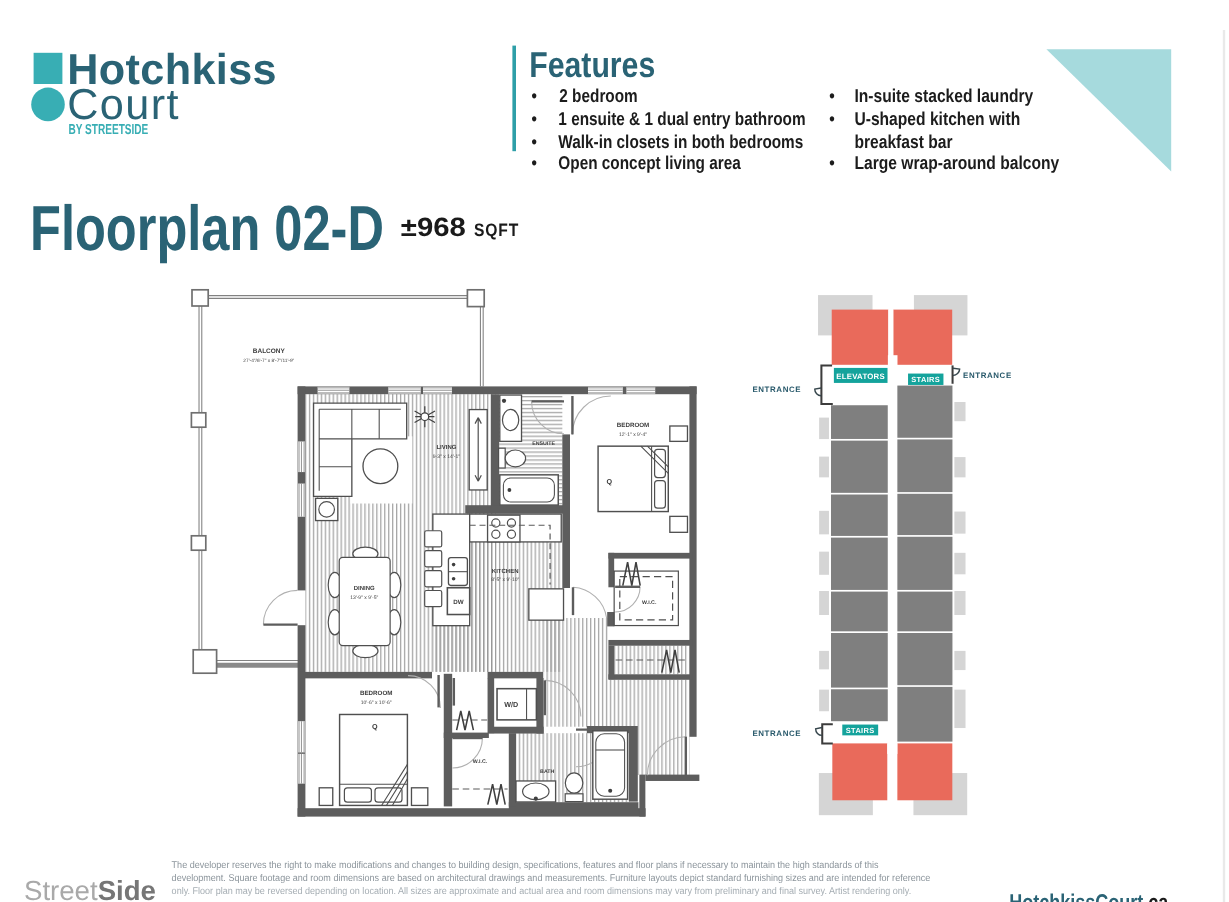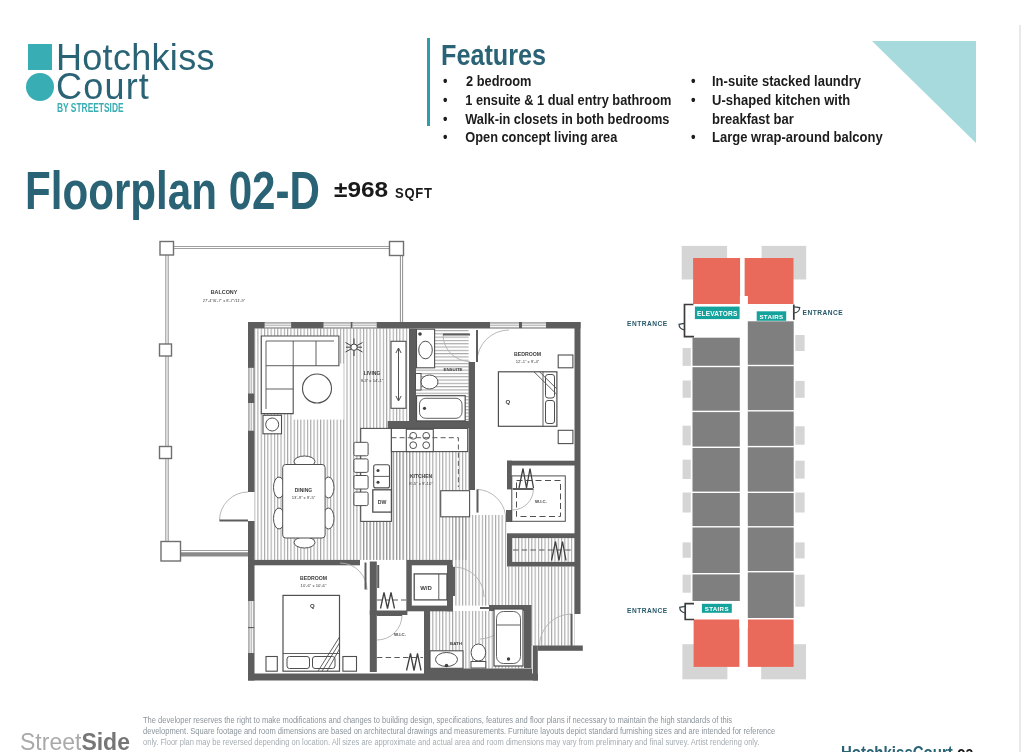--- a/index.html
+++ b/index.html
@@ -5,21 +5,21 @@
 html,body{margin:0;padding:0;width:1024px;height:752px;background:#ffffff;overflow:hidden}
 body{font-family:"Liberation Sans",sans-serif;position:relative}
 .abs{position:absolute}
 .tealdark{color:#2a6375}
 </style>
 </head>
 <body>
 
 <div class="abs" style="left:28px;top:44px;width:24px;height:26px;background:#38aeb4"></div>
 <div class="abs" style="left:26px;top:73px;width:28px;height:28px;border-radius:50%;background:#38aeb4"></div>
-<div class="abs tealdark" id="lg1" style="left:56px;top:40px;font-size:36px;font-weight:normal;line-height:1;letter-spacing:0.3px;transform-origin:0 0">Hotchkiss</div>
+<div class="abs tealdark" id="lg1" style="left:56px;top:40px;font-size:36px;font-weight:bold;line-height:1;letter-spacing:0.3px;transform-origin:0 0">Hotchkiss</div>
 <div class="abs tealdark" id="lg2" style="left:56px;top:68.5px;font-size:36px;font-weight:normal;line-height:1;letter-spacing:1.2px;transform-origin:0 0">Court</div>
 <div class="abs" id="lg3" style="left:56.5px;top:101px;font-size:12px;font-weight:bold;color:#38aeb4;letter-spacing:0px;transform:scaleX(0.70);transform-origin:0 0">BY STREETSIDE</div>
 
 <div class="abs" style="left:427px;top:38px;width:3px;height:88px;background:#2e9fa8"></div>
 <div class="abs tealdark" id="ft" style="left:441px;top:40px;font-size:30px;font-weight:bold;line-height:1;transform:scaleX(0.84);transform-origin:0 0">Features</div>
 <div class="abs" id="fl1" style="left:443px;top:72px;width:300px;font-size:15.5px;font-weight:bold;color:#1c1c1c;line-height:18.8px;transform:scaleX(0.825);transform-origin:0 0">
 <div style="position:relative;padding-left:28px"><span style="position:absolute;left:0">•</span>2 bedroom</div>
 <div style="position:relative;padding-left:27px"><span style="position:absolute;left:0">•</span>1 ensuite &amp; 1 dual entry bathroom</div>
 <div style="position:relative;padding-left:27px"><span style="position:absolute;left:0">•</span>Walk-in closets in both bedrooms</div>
 <div style="position:relative;padding-left:27px"><span style="position:absolute;left:0">•</span>Open concept living area</div>

